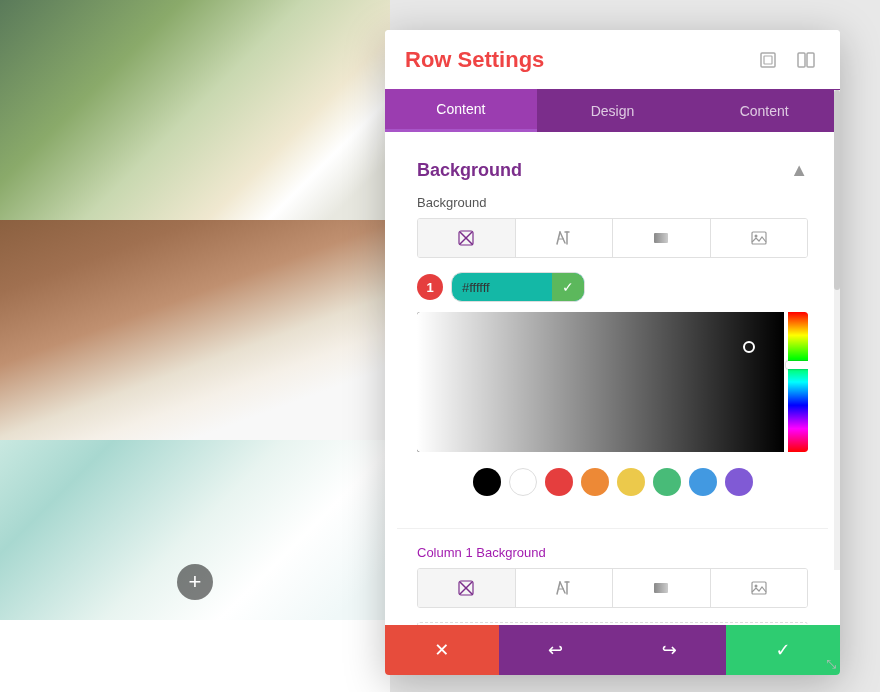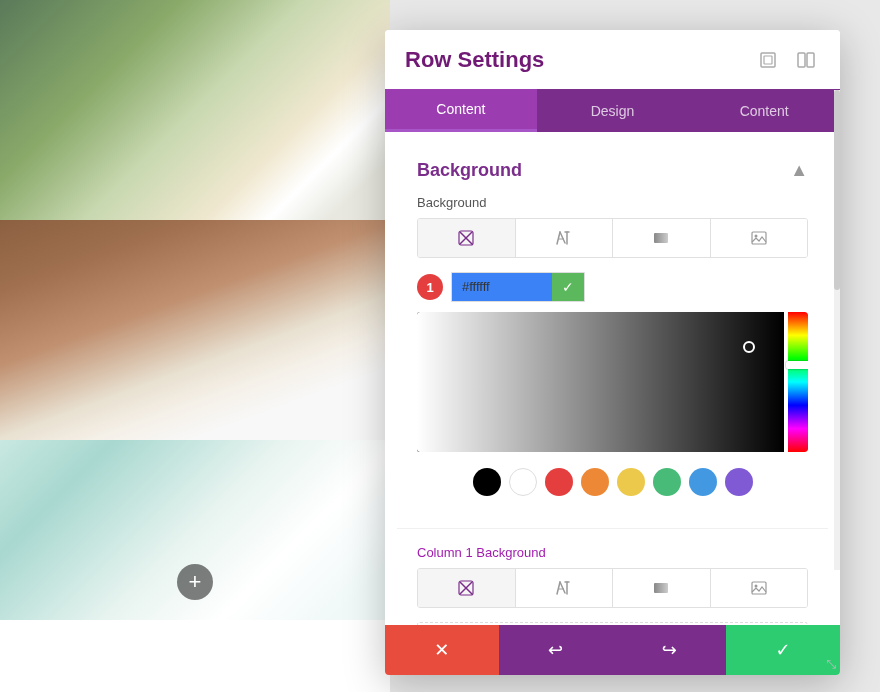--- a/index.html
+++ b/index.html
@@ -84,21 +84,21 @@
       border-bottom: none;
       display: flex;
       align-items: center;
       justify-content: space-between;
       flex-shrink: 0;
     }
 
     .panel-title {
       font-size: 22px;
       font-weight: 600;
-      color: #701a75;
+      color: #ef4444;
     }
 
     .header-icons {
       display: flex;
       gap: 10px;
     }
 
     .header-icon-btn {
       width: 28px;
       height: 28px;
@@ -239,25 +239,25 @@
       font-weight: 700;
       display: flex;
       align-items: center;
       justify-content: center;
       margin-right: 8px;
       flex-shrink: 0;
     }
 
     .hex-input-wrap {
       display: flex;
-      align-items: flex-start;
+      align-items: center;
       border: 1px solid #ddd;
-      border-radius: 1px;
+      border-radius: 11px;
       overflow: hidden;
-      background: #3b82f6;
+      background: #14b8a6;
     }
 
     .hex-input {
       border: none;
       outline: none;
       padding: 6px 10px;
       font-size: 13px;
       color: #333;
       width: 100px;
       background: transparent;

